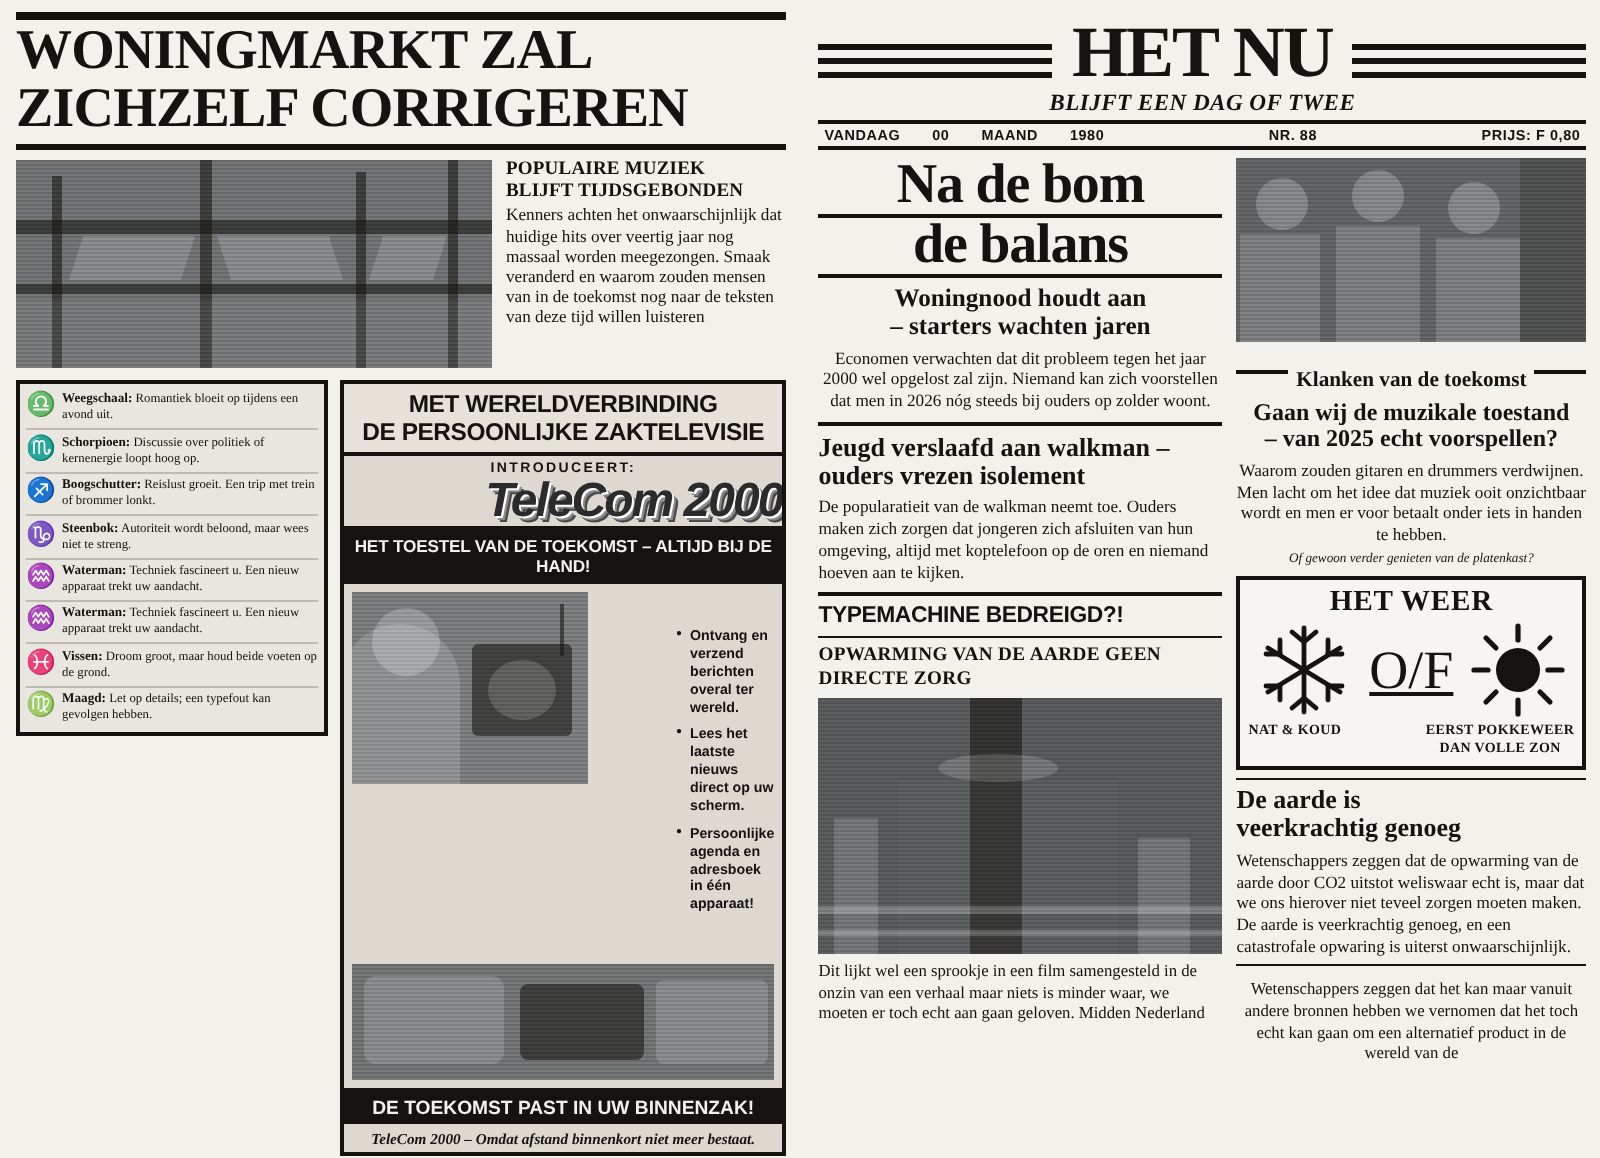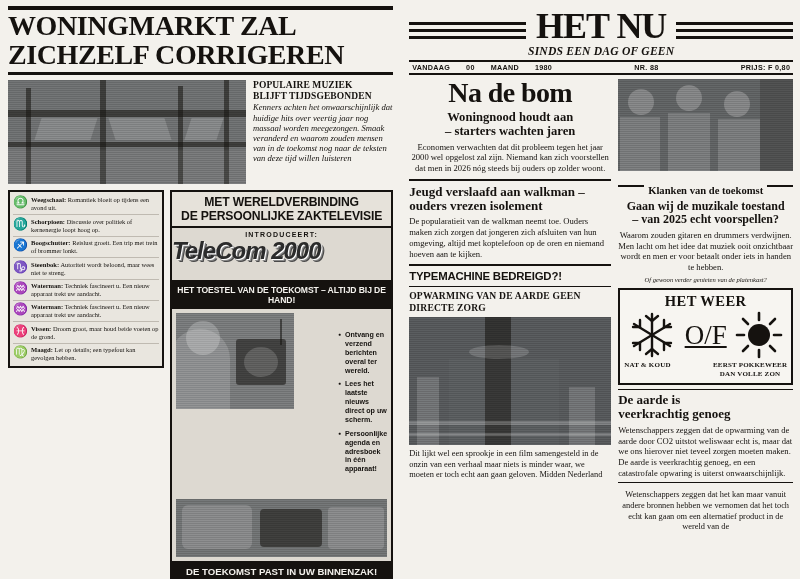--- a/index.html
+++ b/index.html
@@ -24,37 +24,37 @@
 
   
   .top-band{display:flex;gap:7px;margin-top:5px;justify-content:center;}
   .photo{position:relative;overflow:hidden;background:#6d6f70;}
   .ph-bridge{width:238px;height:104px;}
   .grain{position:absolute;inset:0;
     background-image:repeating-linear-gradient(0deg,rgba(255,255,255,.10) 0 1px,rgba(0,0,0,.10) 1px 2px);
     opacity:.65;mix-blend-mode:overlay;}
   .teaser{flex:1;}
   .teaser h3{margin:0;font-size:9.5px;line-height:1.12;font-weight:700;letter-spacing:.1px;}
-  .teaser p{margin:1px 0 0;font-size:8.6px;line-height:1.19;font-style:italic;}
+  .teaser p{margin:1px 0 0;font-size:8.6px;line-height:1.19;}
 
   
   .mid-band{display:flex;gap:6px;margin-top:6px;align-items:flex-start;}
   .horo{width:146px;border:2px solid #15120f;background:#e9e6df;padding:2px 3px;}
   .horo-row{display:flex;gap:3px;align-items:flex-start;border-bottom:1px solid #bfbab1;padding:2.4px 0;}
   .horo-row:last-child{border-bottom:none;}
   .zglyph{width:15px;flex:0 0 15px;text-align:center;font-size:12px;line-height:1.05;color:#15120f;}
   .horo-txt{font-size:6.4px;line-height:1.2;}
   .horo-txt b{font-size:6.6px;}
 
   
   .advert{flex:1;border:2px solid #15120f;background:#ddd9d1;position:relative;overflow:hidden;}
   .ad-head{border-bottom:2px solid #15120f;padding:4px 4px 3px;text-align:center;background:#e6e2da;}
   .ad-head .l{display:block;font-family:"Liberation Sans", sans-serif;font-weight:700;font-size:12.2px;line-height:1.12;letter-spacing:-.2px;}
   .ad-intro{text-align:center;font-family:"Liberation Sans", sans-serif;font-weight:700;font-size:7px;letter-spacing:1.2px;padding:3px 0 0;}
-  .ad-logo{text-align:left;padding:1px 0 17px;}
+  .ad-logo{text-align:right;padding:1px 0 0;}
   .ad-logo span{
     font-family:"Liberation Sans", sans-serif;font-weight:700;font-style:italic;
     font-size:24px;letter-spacing:-1px;line-height:1;
     color:#2b2b2b;
     text-shadow:1px 1px 0 #fff, 2px 2px 0 #8a8a8a, 3px 3px 0 #4a4a4a;
   }
   .ad-strip{border-top:2px solid #15120f;border-bottom:2px solid #15120f;background:#15120f;color:#f3f1ec;
     font-family:"Liberation Sans", sans-serif;font-weight:700;font-size:8.6px;text-align:center;padding:2.4px 0;letter-spacing:-.1px;}
   .ad-body{display:flex;gap:4px;padding:4px;}
   .ad-photo{width:118px;height:96px;background:#77797a;position:relative;overflow:hidden;}
@@ -241,39 +241,40 @@
 
   <div class="col-right">
 
     <div class="nameplate">
       <div class="bars">
           <i></i>
           <i></i>
           <i></i>
         </div>
       <div class="np-title">HET NU</div>
-      <div class="np-sub">SINDS EEN DAG OF GEEN</div>
+      <div class="np-sub">BLIJFT EEN DAG OF TWEE</div>
     </div>
 
     <div class="dateline">
       <div class="grp">
         <span>VANDAAG</span>
         <span>00</span>
         <span>MAAND</span>
         <span>1980</span>
       </div>
       <span>NR. 88</span>
       <span>PRIJS: F 0,80</span>
     </div>
 
     <div class="r-body">
 
       <div class="r-main">
         <h1 class="bigh">
           <span>Na de bom</span>
+          <span class="l2">de balans</span>
         </h1>
         <div class="sub1">
           <span>Woningnood houdt aan</span><br>
           <span>– starters wachten jaren</span>
         </div>
         <p class="bodytxt">Economen verwachten dat dit probleem tegen het jaar 2000 wel opgelost zal zijn. Niemand kan zich voorstellen dat men in 2026 nóg steeds bij ouders op zolder woont.</p>
 
         <div class="sep"></div>
 
         <h2 class="h-sec">Jeugd verslaafd aan walkman – ouders vrezen isolement</h2>

